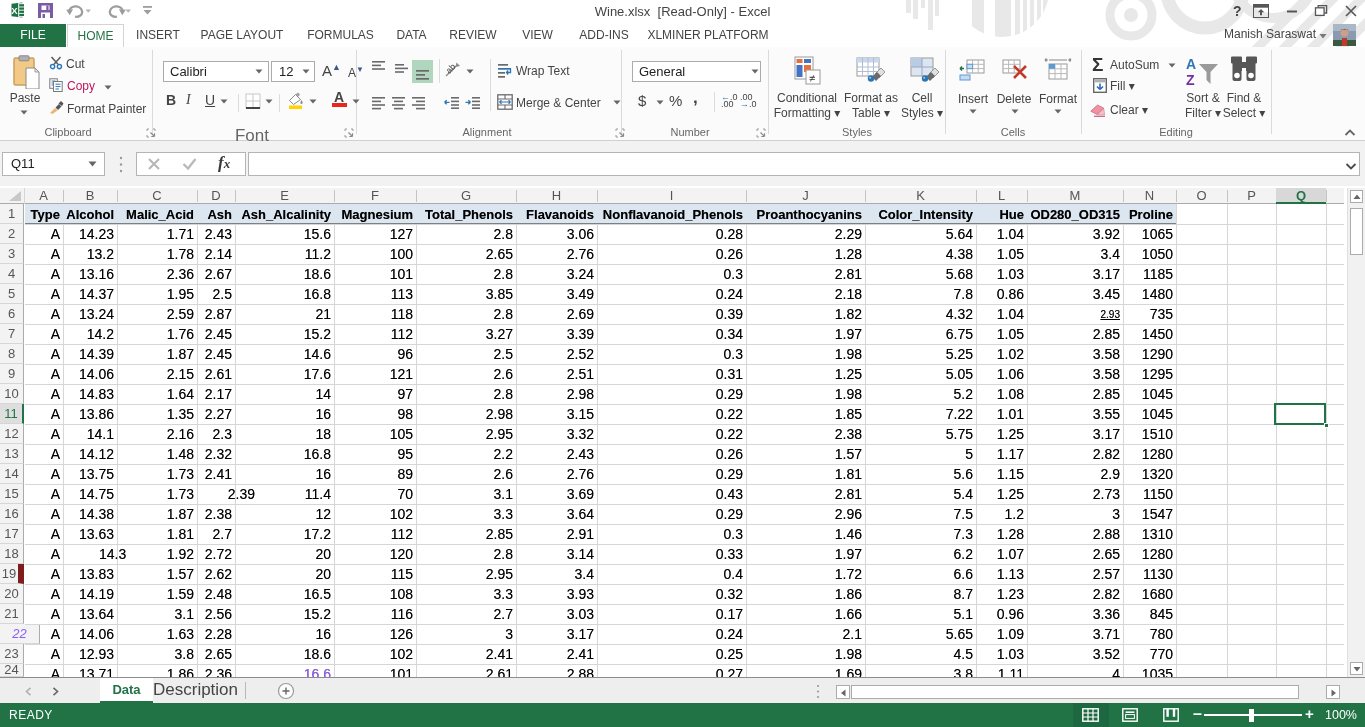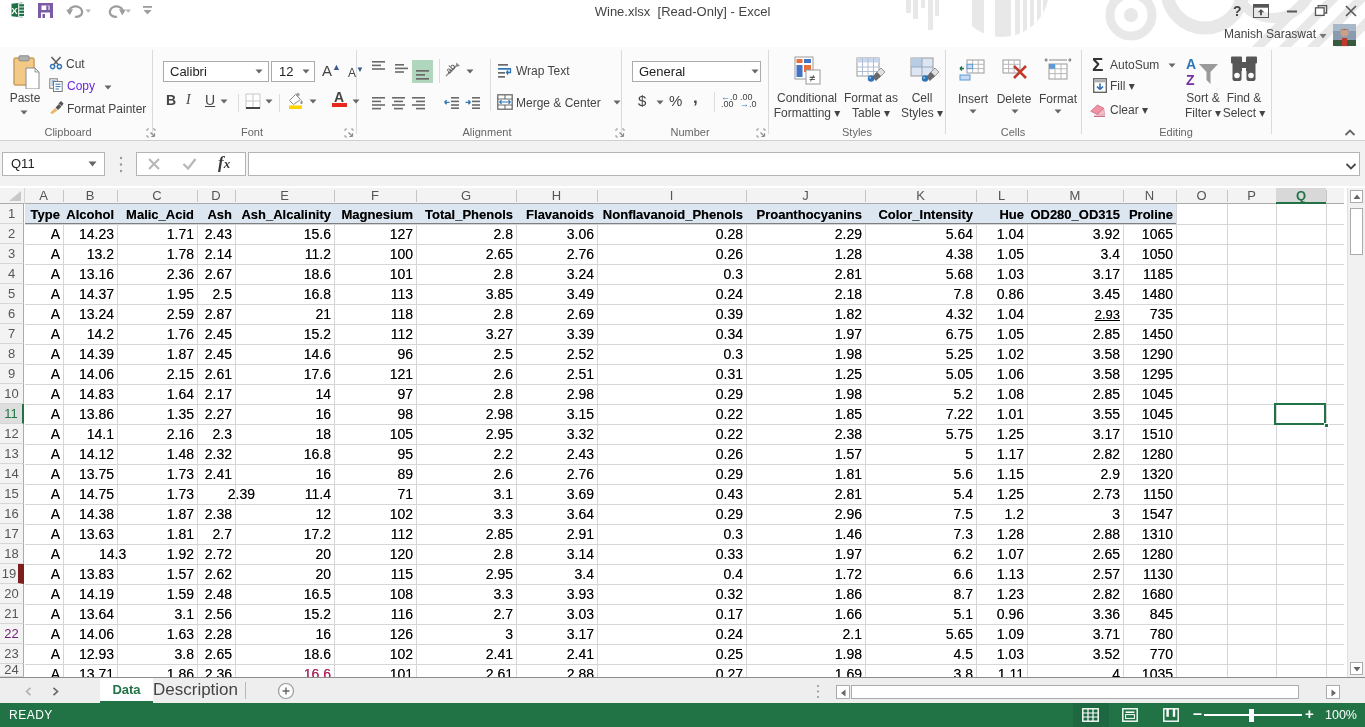--- a/index.html
+++ b/index.html
@@ -100,30 +100,42 @@
  <rect width="23" height="22" fill="#8a9bb0"></rect>
  <rect x="0" y="0" width="23" height="7" fill="#a8b8c8"></rect>
  <path d="M7 22 C7 13 16 13 16 22 Z" fill="#5d3a3a"></path>
  <circle cx="11.5" cy="8.5" r="4" fill="#caa08a"></circle>
  <path d="M7.5 8 C7 4 16 4 15.5 8 L15 5.5 L8 5.5 Z" fill="#2a2a2a"></path>
  <rect x="9" y="14" width="5" height="8" fill="#c0392b"></rect>
  <rect x="0" y="16" width="9" height="6" fill="#3a5a40"></rect>
       <rect x="14" y="16" width="9" height="6" fill="#3a5a40"></rect>
 </svg>
 
+<div class="abs" style="left:0;top:24px;width:1365px;height:23px;background:transparent;">
+<div class="abs" style="left:0px;top:0;width:66px;height:23px;background:#217346;color:#fff;font-size:12px;text-align:center;line-height:23px;">FILE</div>
+<div class="abs" style="left:67px;top:0;width:57px;height:24px;background:#fff;border:1px solid #d4d4d4;border-bottom:none;color:#217346;font-size:12px;text-align:center;line-height:23px;">HOME</div>
+<div class="abs" style="left:125px;top:0;width:66px;height:23px;color:#444;font-size:12px;text-align:center;line-height:23px;">INSERT</div>
+<div class="abs" style="left:191px;top:0;width:102px;height:23px;color:#444;font-size:12px;text-align:center;line-height:23px;">PAGE LAYOUT</div>
+<div class="abs" style="left:293px;top:0;width:95px;height:23px;color:#444;font-size:12px;text-align:center;line-height:23px;">FORMULAS</div>
+<div class="abs" style="left:388px;top:0;width:47px;height:23px;color:#444;font-size:12px;text-align:center;line-height:23px;">DATA</div>
+<div class="abs" style="left:435px;top:0;width:76px;height:23px;color:#444;font-size:12px;text-align:center;line-height:23px;">REVIEW</div>
+<div class="abs" style="left:511px;top:0;width:53px;height:23px;color:#444;font-size:12px;text-align:center;line-height:23px;">VIEW</div>
+<div class="abs" style="left:564px;top:0;width:80px;height:23px;color:#444;font-size:12px;text-align:center;line-height:23px;">ADD-INS</div>
+<div class="abs" style="left:644px;top:0;width:128px;height:23px;color:#444;font-size:12px;text-align:center;line-height:23px;">XLMINER PLATFORM</div>
+</div>
 <div class="abs" style="left:0;top:47px;width:1365px;height:94px;background:#fbfbfb;border-bottom:1px solid #d0d0d0;">
 <div class="abs" style="left:152px;top:3px;width:1px;height:84px;background:#dadada;"></div>
 <div class="abs" style="left:356px;top:3px;width:1px;height:84px;background:#dadada;"></div>
 <div class="abs" style="left:621px;top:3px;width:1px;height:84px;background:#dadada;"></div>
 <div class="abs" style="left:768px;top:3px;width:1px;height:84px;background:#dadada;"></div>
 <div class="abs" style="left:945px;top:3px;width:1px;height:84px;background:#dadada;"></div>
 <div class="abs" style="left:1081px;top:3px;width:1px;height:84px;background:#dadada;"></div>
 <div class="abs" style="left:1271px;top:3px;width:1px;height:84px;background:#dadada;"></div>
 <div class="abs" style="left:8px;top:79px;width:120px;height:14px;text-align:center;font-size:11px;color:#666;">Clipboard</div>
-<div class="abs" style="left:192px;top:79px;width:120px;height:14px;text-align:center;font-size:11px;color:#666;">Font</div>
+<div class="abs" style="left:192px;top:79px;width:120px;height:14px;text-align:center;font-size:17px;color:#666;">Font</div>
 <div class="abs" style="left:427px;top:79px;width:120px;height:14px;text-align:center;font-size:11px;color:#666;">Alignment</div>
 <div class="abs" style="left:630px;top:79px;width:120px;height:14px;text-align:center;font-size:11px;color:#666;">Number</div>
 <div class="abs" style="left:797px;top:79px;width:120px;height:14px;text-align:center;font-size:11px;color:#666;">Styles</div>
 <div class="abs" style="left:953px;top:79px;width:120px;height:14px;text-align:center;font-size:11px;color:#666;">Cells</div>
 <div class="abs" style="left:1116px;top:79px;width:120px;height:14px;text-align:center;font-size:11px;color:#666;">Editing</div>
 <svg class="abs" style="left:146px;top:81px;" width="10" height="10" viewBox="0 0 10 10">
         <path d="M1 3 V1 H3 M7 1 h2 v2 M1 7 v2 h2" stroke="#9a9a9a" fill="none"></path>
         <path d="M4.5 4.5 L8.5 8.5 M8.5 8.5 v-3.2 M8.5 8.5 h-3.2" stroke="#8a8a8a" stroke-width="1.2" fill="none"></path>
       </svg>
 <svg class="abs" style="left:344px;top:81px;" width="10" height="10" viewBox="0 0 10 10">
@@ -158,21 +170,21 @@
  <circle cx="3.6" cy="10.6" r="2.1" fill="none" stroke="#2e75b6" stroke-width="1.4"></circle>
  <circle cx="10.4" cy="10.6" r="2.1" fill="none" stroke="#2e75b6" stroke-width="1.4"></circle>
 </svg>
 <div class="abs" style="left:66px;top:57px;font-size:12px;color:#444;">Cut</div>
 <svg class="abs" style="left:49px;top:78px;" width="14" height="14" viewBox="0 0 14 14">
  <rect x="0.8" y="0.8" width="7.5" height="9.5" fill="#fff" stroke="#7a7a7a"></rect>
  <path d="M2.5 3 h4 M2.5 5 h4 M2.5 7 h4" stroke="#2e75b6" stroke-width="0.9"></path>
  <rect x="4.5" y="3.5" width="8.7" height="10" fill="#fff" stroke="#7a7a7a"></rect>
  <path d="M6.5 6.2 h5 M6.5 8.6 h5 M6.5 11 h3.4" stroke="#2e75b6" stroke-width="1"></path>
 </svg>
-<div class="abs" style="left:67px;top:79px;font-size:12px;color:#6d28d9;">Copy</div>
+<div class="abs" style="left:67px;top:79px;font-size:12px;color:#be185d;">Copy</div>
 <svg class="abs" style="left:104px;top:85px;" width="8" height="5" viewBox="0 0 8 5">
       <path d="M0.5 0.5 h7 L4 4.5 Z" fill="#666"></path>
     </svg>
 <svg class="abs" style="left:49px;top:100px;" width="15" height="14" viewBox="0 0 15 14">
  <path d="M1 13 L6 8 L8.5 10.5 L3.5 14 Z" fill="#e8b96b"></path>
  <path d="M6.5 7.5 L10 4 L12.5 6.5 L9 10 Z" fill="#555"></path>
  <path d="M9.5 3.5 L12 1 L14.5 3.5 L13 6 Z" fill="#555"></path>
 </svg>
 <div class="abs" style="left:67px;top:102px;font-size:12px;color:#444;">Format Painter</div>
 
@@ -488,21 +500,21 @@
 <div class="abs" style="left:0;top:236px;width:24px;height:20px;background:#f3f3f3;border-right:1px solid #ababab;border-bottom:1px solid #d6d6d6;color:#555;font-size:13px;text-align:center;line-height:19px;">12</div>
 <div class="abs" style="left:0;top:256px;width:24px;height:20px;background:#f3f3f3;border-right:1px solid #ababab;border-bottom:1px solid #d6d6d6;color:#555;font-size:13px;text-align:center;line-height:19px;">13</div>
 <div class="abs" style="left:0;top:276px;width:24px;height:20px;background:#f3f3f3;border-right:1px solid #ababab;border-bottom:1px solid #d6d6d6;color:#555;font-size:13px;text-align:center;line-height:19px;">14</div>
 <div class="abs" style="left:0;top:296px;width:24px;height:20px;background:#f3f3f3;border-right:1px solid #ababab;border-bottom:1px solid #d6d6d6;color:#555;font-size:13px;text-align:center;line-height:19px;">15</div>
 <div class="abs" style="left:0;top:316px;width:24px;height:20px;background:#f3f3f3;border-right:1px solid #ababab;border-bottom:1px solid #d6d6d6;color:#555;font-size:13px;text-align:center;line-height:19px;">16</div>
 <div class="abs" style="left:0;top:336px;width:24px;height:20px;background:#f3f3f3;border-right:1px solid #ababab;border-bottom:1px solid #d6d6d6;color:#555;font-size:13px;text-align:center;line-height:19px;">17</div>
 <div class="abs" style="left:0;top:356px;width:24px;height:20px;background:#f3f3f3;border-right:1px solid #ababab;border-bottom:1px solid #d6d6d6;color:#555;font-size:13px;text-align:center;line-height:19px;">18</div>
 <div class="abs" style="left:0;top:376px;width:24px;height:20px;background:#f3f3f3;border-right:6px solid #7f1d1d;border-bottom:1px solid #d6d6d6;color:#555;font-size:13px;text-align:center;line-height:19px;">19</div>
 <div class="abs" style="left:0;top:396px;width:24px;height:20px;background:#f3f3f3;border-right:1px solid #ababab;border-bottom:1px solid #d6d6d6;color:#555;font-size:13px;text-align:center;line-height:19px;">20</div>
 <div class="abs" style="left:0;top:416px;width:24px;height:20px;background:#f3f3f3;border-right:1px solid #ababab;border-bottom:1px solid #d6d6d6;color:#555;font-size:13px;text-align:center;line-height:19px;">21</div>
-<div class="abs" style="left:0;top:436px;width:24px;height:20px;background:#f3f3f3;border-right:1px solid #ababab;border-bottom:1px solid #d6d6d6;color:#701a75;font-size:13px;text-align:center;line-height:19px;">22</div>
+<div class="abs" style="left:0;top:436px;width:40px;height:20px;background:#f3f3f3;border-right:1px solid #ababab;border-bottom:1px solid #d6d6d6;color:#8b5cf6;font-size:13px;text-align:center;line-height:19px;font-style:italic;">22</div>
 <div class="abs" style="left:0;top:456px;width:24px;height:20px;background:#f3f3f3;border-right:1px solid #ababab;border-bottom:1px solid #d6d6d6;color:#555;font-size:13px;text-align:center;line-height:19px;">23</div>
 <div class="abs" style="left:0;top:476px;width:24px;height:13px;background:#f3f3f3;border-right:1px solid #ababab;border-bottom:1px solid #d6d6d6;color:#555;font-size:13px;text-align:center;line-height:12px;">24</div>
 <div class="abs" style="left:25px;top:36px;width:1319px;height:1px;background:#d6d6d6;"></div>
 <div class="abs" style="left:25px;top:56px;width:1319px;height:1px;background:#d6d6d6;"></div>
 <div class="abs" style="left:25px;top:76px;width:1319px;height:1px;background:#d6d6d6;"></div>
 <div class="abs" style="left:25px;top:96px;width:1319px;height:1px;background:#d6d6d6;"></div>
 <div class="abs" style="left:25px;top:116px;width:1319px;height:1px;background:#d6d6d6;"></div>
 <div class="abs" style="left:25px;top:136px;width:1319px;height:1px;background:#d6d6d6;"></div>
 <div class="abs" style="left:25px;top:156px;width:1319px;height:1px;background:#d6d6d6;"></div>
 <div class="abs" style="left:25px;top:176px;width:1319px;height:1px;background:#d6d6d6;"></div>
@@ -614,21 +626,21 @@
 <div class="abs cell" style="left:117px;top:116px;width:77px;height:20px;font-size:14px;color:#000;text-align:right;line-height:21px;">2.59</div>
 <div class="abs cell" style="left:197px;top:116px;width:35px;height:20px;font-size:14px;color:#000;text-align:right;line-height:21px;">2.87</div>
 <div class="abs cell" style="left:235px;top:116px;width:96px;height:20px;font-size:14px;color:#000;text-align:right;line-height:21px;">21</div>
 <div class="abs cell" style="left:334px;top:116px;width:79px;height:20px;font-size:14px;color:#000;text-align:right;line-height:21px;">118</div>
 <div class="abs cell" style="left:416px;top:116px;width:97px;height:20px;font-size:14px;color:#000;text-align:right;line-height:21px;">2.8</div>
 <div class="abs cell" style="left:516px;top:116px;width:78px;height:20px;font-size:14px;color:#000;text-align:right;line-height:21px;">2.69</div>
 <div class="abs cell" style="left:597px;top:116px;width:146px;height:20px;font-size:14px;color:#000;text-align:right;line-height:21px;">0.39</div>
 <div class="abs cell" style="left:746px;top:116px;width:116px;height:20px;font-size:14px;color:#000;text-align:right;line-height:21px;">1.82</div>
 <div class="abs cell" style="left:865px;top:116px;width:108px;height:20px;font-size:14px;color:#000;text-align:right;line-height:21px;">4.32</div>
 <div class="abs cell" style="left:976px;top:116px;width:48px;height:20px;font-size:14px;color:#000;text-align:right;line-height:21px;">1.04</div>
-<div class="abs cell" style="left:1027px;top:116px;width:93px;height:20px;font-size:13px;color:#000;text-align:right;line-height:21px;text-decoration:underline;">2.93</div>
+<div class="abs cell" style="left:1027px;top:116px;width:93px;height:20px;font-size:10px;color:#000;text-align:right;line-height:21px;text-decoration:underline;">2.93</div>
 <div class="abs cell" style="left:1123px;top:116px;width:50px;height:20px;font-size:14px;color:#000;text-align:right;line-height:21px;">735</div>
 <div class="abs cell" style="left:24px;top:136px;width:36px;height:20px;font-size:14px;color:#000;text-align:right;line-height:21px;">A</div>
 <div class="abs cell" style="left:63px;top:136px;width:51px;height:20px;font-size:14px;color:#000;text-align:right;line-height:21px;">14.2</div>
 <div class="abs cell" style="left:117px;top:136px;width:77px;height:20px;font-size:14px;color:#000;text-align:right;line-height:21px;">1.76</div>
 <div class="abs cell" style="left:197px;top:136px;width:35px;height:20px;font-size:14px;color:#000;text-align:right;line-height:21px;">2.45</div>
 <div class="abs cell" style="left:235px;top:136px;width:96px;height:20px;font-size:14px;color:#000;text-align:right;line-height:21px;">15.2</div>
 <div class="abs cell" style="left:334px;top:136px;width:79px;height:20px;font-size:14px;color:#000;text-align:right;line-height:21px;">112</div>
 <div class="abs cell" style="left:416px;top:136px;width:97px;height:20px;font-size:14px;color:#000;text-align:right;line-height:21px;">3.27</div>
 <div class="abs cell" style="left:516px;top:136px;width:78px;height:20px;font-size:14px;color:#000;text-align:right;line-height:21px;">3.39</div>
 <div class="abs cell" style="left:597px;top:136px;width:146px;height:20px;font-size:14px;color:#000;text-align:right;line-height:21px;">0.34</div>
@@ -733,21 +745,21 @@
 <div class="abs cell" style="left:746px;top:276px;width:116px;height:20px;font-size:14px;color:#000;text-align:right;line-height:21px;">1.81</div>
 <div class="abs cell" style="left:865px;top:276px;width:108px;height:20px;font-size:14px;color:#000;text-align:right;line-height:21px;">5.6</div>
 <div class="abs cell" style="left:976px;top:276px;width:48px;height:20px;font-size:14px;color:#000;text-align:right;line-height:21px;">1.15</div>
 <div class="abs cell" style="left:1027px;top:276px;width:93px;height:20px;font-size:14px;color:#000;text-align:right;line-height:21px;">2.9</div>
 <div class="abs cell" style="left:1123px;top:276px;width:50px;height:20px;font-size:14px;color:#000;text-align:right;line-height:21px;">1320</div>
 <div class="abs cell" style="left:24px;top:296px;width:36px;height:20px;font-size:14px;color:#000;text-align:right;line-height:21px;">A</div>
 <div class="abs cell" style="left:63px;top:296px;width:51px;height:20px;font-size:14px;color:#000;text-align:right;line-height:21px;">14.75</div>
 <div class="abs cell" style="left:117px;top:296px;width:77px;height:20px;font-size:14px;color:#000;text-align:right;line-height:21px;">1.73</div>
 <div class="abs cell" style="left:197px;top:296px;width:35px;height:20px;font-size:14px;color:#000;text-align:right;line-height:21px;margin-left:23px;">2.39</div>
 <div class="abs cell" style="left:235px;top:296px;width:96px;height:20px;font-size:14px;color:#000;text-align:right;line-height:21px;">11.4</div>
-<div class="abs cell" style="left:334px;top:296px;width:79px;height:20px;font-size:14px;color:#000;text-align:right;line-height:21px;">71</div>
+<div class="abs cell" style="left:334px;top:296px;width:79px;height:20px;font-size:14px;color:#000;text-align:right;line-height:21px;">70</div>
 <div class="abs cell" style="left:416px;top:296px;width:97px;height:20px;font-size:14px;color:#000;text-align:right;line-height:21px;">3.1</div>
 <div class="abs cell" style="left:516px;top:296px;width:78px;height:20px;font-size:14px;color:#000;text-align:right;line-height:21px;">3.69</div>
 <div class="abs cell" style="left:597px;top:296px;width:146px;height:20px;font-size:14px;color:#000;text-align:right;line-height:21px;">0.43</div>
 <div class="abs cell" style="left:746px;top:296px;width:116px;height:20px;font-size:14px;color:#000;text-align:right;line-height:21px;">2.81</div>
 <div class="abs cell" style="left:865px;top:296px;width:108px;height:20px;font-size:14px;color:#000;text-align:right;line-height:21px;">5.4</div>
 <div class="abs cell" style="left:976px;top:296px;width:48px;height:20px;font-size:14px;color:#000;text-align:right;line-height:21px;">1.25</div>
 <div class="abs cell" style="left:1027px;top:296px;width:93px;height:20px;font-size:14px;color:#000;text-align:right;line-height:21px;">2.73</div>
 <div class="abs cell" style="left:1123px;top:296px;width:50px;height:20px;font-size:14px;color:#000;text-align:right;line-height:21px;">1150</div>
 <div class="abs cell" style="left:24px;top:316px;width:36px;height:20px;font-size:14px;color:#000;text-align:right;line-height:21px;">A</div>
 <div class="abs cell" style="left:63px;top:316px;width:51px;height:20px;font-size:14px;color:#000;text-align:right;line-height:21px;">14.38</div>
@@ -858,21 +870,21 @@
 <div class="abs cell" style="left:597px;top:456px;width:146px;height:20px;font-size:14px;color:#000;text-align:right;line-height:21px;">0.25</div>
 <div class="abs cell" style="left:746px;top:456px;width:116px;height:20px;font-size:14px;color:#000;text-align:right;line-height:21px;">1.98</div>
 <div class="abs cell" style="left:865px;top:456px;width:108px;height:20px;font-size:14px;color:#000;text-align:right;line-height:21px;">4.5</div>
 <div class="abs cell" style="left:976px;top:456px;width:48px;height:20px;font-size:14px;color:#000;text-align:right;line-height:21px;">1.03</div>
 <div class="abs cell" style="left:1027px;top:456px;width:93px;height:20px;font-size:14px;color:#000;text-align:right;line-height:21px;">3.52</div>
 <div class="abs cell" style="left:1123px;top:456px;width:50px;height:20px;font-size:14px;color:#000;text-align:right;line-height:21px;">770</div>
 <div class="abs cell" style="left:24px;top:476px;width:36px;height:20px;font-size:14px;color:#000;text-align:right;line-height:21px;">A</div>
 <div class="abs cell" style="left:63px;top:476px;width:51px;height:20px;font-size:14px;color:#000;text-align:right;line-height:21px;">13.71</div>
 <div class="abs cell" style="left:117px;top:476px;width:77px;height:20px;font-size:14px;color:#000;text-align:right;line-height:21px;">1.86</div>
 <div class="abs cell" style="left:197px;top:476px;width:35px;height:20px;font-size:14px;color:#000;text-align:right;line-height:21px;">2.36</div>
-<div class="abs cell" style="left:235px;top:476px;width:96px;height:20px;font-size:14px;color:#be185d;text-align:right;line-height:21px;">16.6</div>
+<div class="abs cell" style="left:235px;top:476px;width:96px;height:20px;font-size:14px;color:#8b5cf6;text-align:right;line-height:21px;">16.6</div>
 <div class="abs cell" style="left:334px;top:476px;width:79px;height:20px;font-size:14px;color:#000;text-align:right;line-height:21px;">101</div>
 <div class="abs cell" style="left:416px;top:476px;width:97px;height:20px;font-size:14px;color:#000;text-align:right;line-height:21px;">2.61</div>
 <div class="abs cell" style="left:516px;top:476px;width:78px;height:20px;font-size:14px;color:#000;text-align:right;line-height:21px;">2.88</div>
 <div class="abs cell" style="left:597px;top:476px;width:146px;height:20px;font-size:14px;color:#000;text-align:right;line-height:21px;">0.27</div>
 <div class="abs cell" style="left:746px;top:476px;width:116px;height:20px;font-size:14px;color:#000;text-align:right;line-height:21px;">1.69</div>
 <div class="abs cell" style="left:865px;top:476px;width:108px;height:20px;font-size:14px;color:#000;text-align:right;line-height:21px;">3.8</div>
 <div class="abs cell" style="left:976px;top:476px;width:48px;height:20px;font-size:14px;color:#000;text-align:right;line-height:21px;">1.11</div>
 <div class="abs cell" style="left:1027px;top:476px;width:93px;height:20px;font-size:14px;color:#000;text-align:right;line-height:21px;">4</div>
 <div class="abs cell" style="left:1123px;top:476px;width:50px;height:20px;font-size:14px;color:#000;text-align:right;line-height:21px;">1035</div>
 <div class="abs" style="left:1274px;top:215px;width:52px;height:22px;border:2px solid #217346;background:transparent;"></div>

